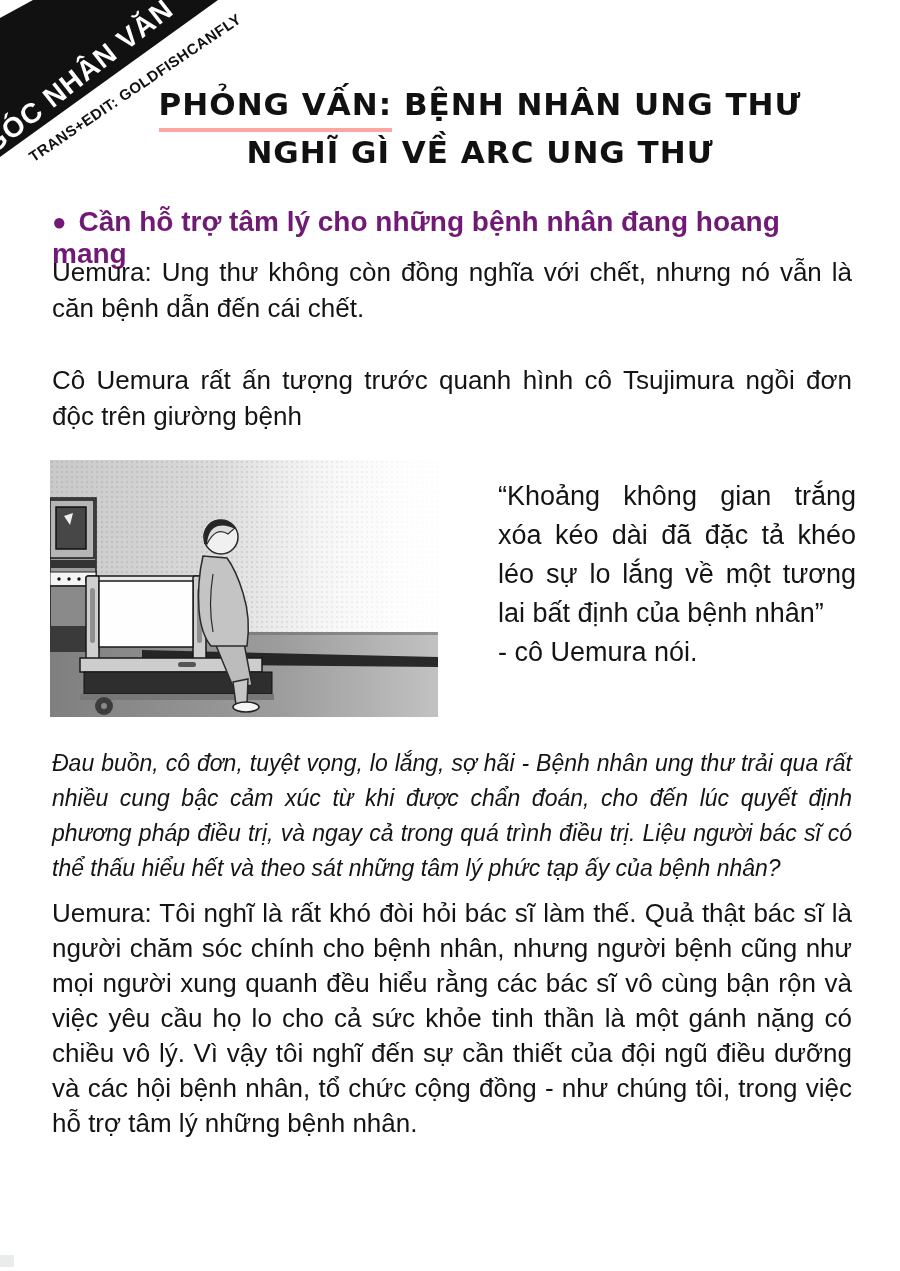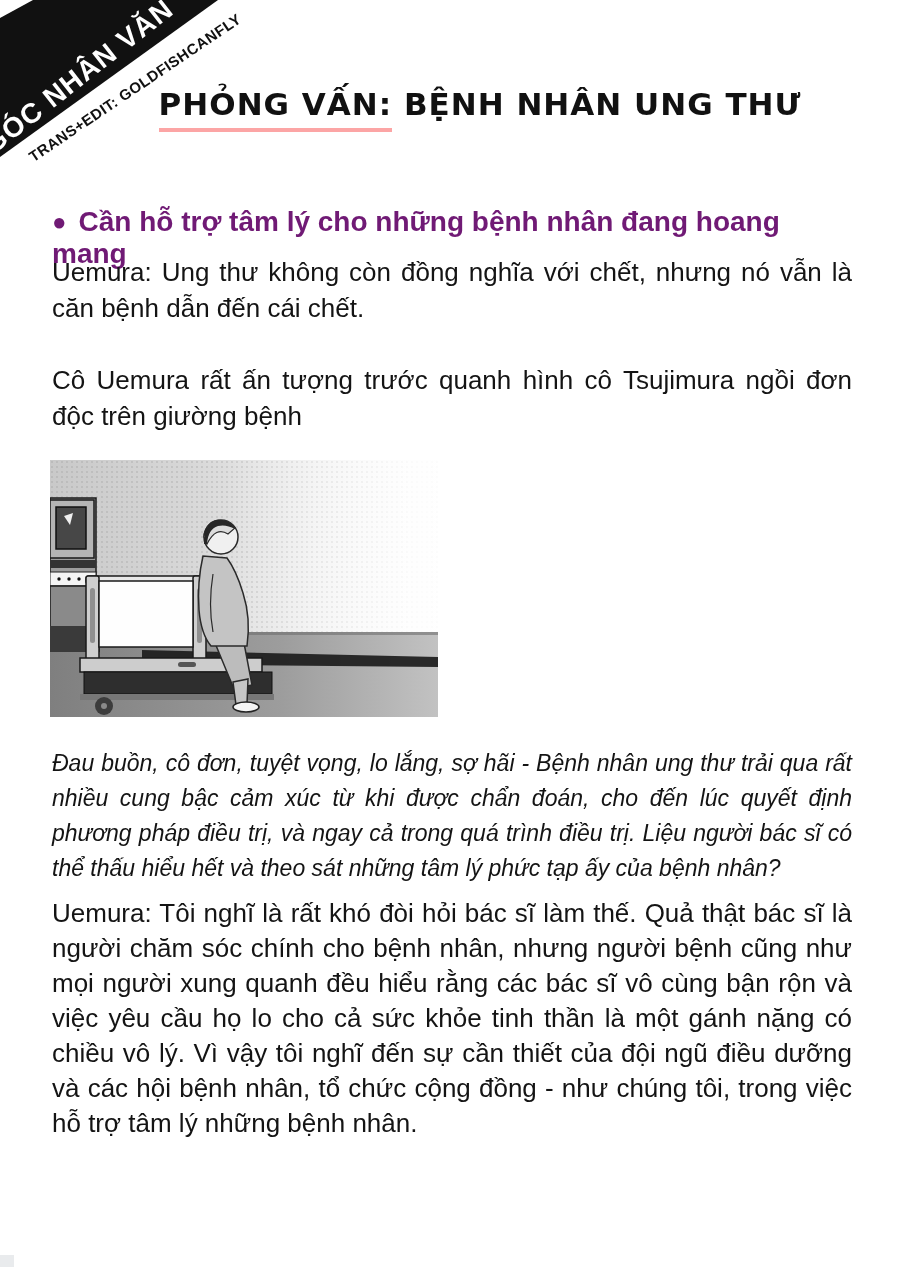--- a/index.html
+++ b/index.html
@@ -40,20 +40,21 @@
 <div class="page">
 
   <svg class="ribbon-svg" width="280" height="210" viewBox="0 0 280 210">
     <polygon points="0,18 33,0 218,0 0,157" fill="#111111"></polygon>
     <text class="ribbon-label" text-anchor="middle" transform="translate(84,84) rotate(-38)">GÓC NHÂN VĂN</text>
     <text class="ribbon-credit" text-anchor="middle" transform="translate(138,92) rotate(-34)">TRANS+EDIT: GOLDFISHCANFLY</text>
   </svg>
 
   <div class="title">
     <div><span class="u">PHỎNG VẤN:</span><span> BỆNH NHÂN UNG THƯ</span></div>
+    <div>NGHĨ GÌ VỀ ARC UNG THƯ</div>
   </div>
 
   <div class="heading">
     <span class="bullet">●</span><span>Cần hỗ trợ tâm lý cho những bệnh nhân đang hoang mang</span>
   </div>
 
   <p class="body p-intro"><span class="speaker">Uemura:</span><span> Ung thư không còn đồng nghĩa với chết, nhưng nó vẫn là căn bệnh dẫn đến cái chết.</span></p>
 
   <p class="body p-caption">Cô Uemura rất ấn tượng trước quanh hình cô Tsujimura ngồi đơn độc trên giường bệnh</p>
 
@@ -121,19 +122,23 @@
       <polygon points="183,222 198,219 197,244 186,245" fill="#c6c6c6" stroke="#2a2a2a" stroke-width="1.5"></polygon>
       <ellipse cx="196" cy="247" rx="13" ry="5" fill="#f5f5f5" stroke="#222" stroke-width="1.5"></ellipse>
       <path d="M153,96 Q147,122 149,150 Q151,174 161,186 L197,186 Q201,158 193,133 Q186,110 177,98 Z" fill="#c4c4c4" stroke="#2a2a2a" stroke-width="1.5"></path>
       <path d="M163,114 Q158,145 163,172" fill="none" stroke="#2a2a2a" stroke-width="1.2"></path>
       <circle cx="171" cy="77" r="17" fill="#f0f0f0" stroke="#2a2a2a" stroke-width="1.5"></circle>
       <path d="M154,77 A17,17 0 0 1 185,68 L178,74 Q166,66 157,84 Z" fill="#dcdcdc" stroke="#2a2a2a" stroke-width="1.2"></path>
       <path d="M155,70 Q160,58 172,60 Q182,62 185,69 Q176,64 168,66 Q158,69 157,84 L154,84 Z" fill="#262626"></path>
     </g>
   </svg>
 
+  <div class="quote">
+    <span>“Khoảng không gian trắng xóa kéo dài đã đặc tả khéo léo sự lo lắng về một tương lai bất định của bệnh nhân”</span>
+    <div class="attr">- cô Uemura nói.</div>
+  </div>
 
   <p class="body p-narration">Đau buồn, cô đơn, tuyệt vọng, lo lắng, sợ hãi - Bệnh nhân ung thư trải qua rất nhiều cung bậc cảm xúc từ khi được chẩn đoán, cho đến lúc quyết định phương pháp điều trị, và ngay cả trong quá trình điều trị. Liệu người bác sĩ có thể thấu hiểu hết và theo sát những tâm lý phức tạp ấy của bệnh nhân?</p>
 
   <p class="body p-answer"><span class="speaker">Uemura:</span><span> Tôi nghĩ là rất khó đòi hỏi bác sĩ làm thế. Quả thật bác sĩ là người chăm sóc chính cho bệnh nhân, nhưng người bệnh cũng như mọi người xung quanh đều hiểu rằng các bác sĩ vô cùng bận rộn và việc yêu cầu họ lo cho cả sức khỏe tinh thần là một gánh nặng có chiều vô lý. Vì vậy tôi nghĩ đến sự cần thiết của đội ngũ điều dưỡng và các hội bệnh nhân, tổ chức cộng đồng - như chúng tôi, trong việc hỗ trợ tâm lý những bệnh nhân.</span></p>
 
   <div class="scan-artifact"></div>
 </div>
 
 </body></html>

